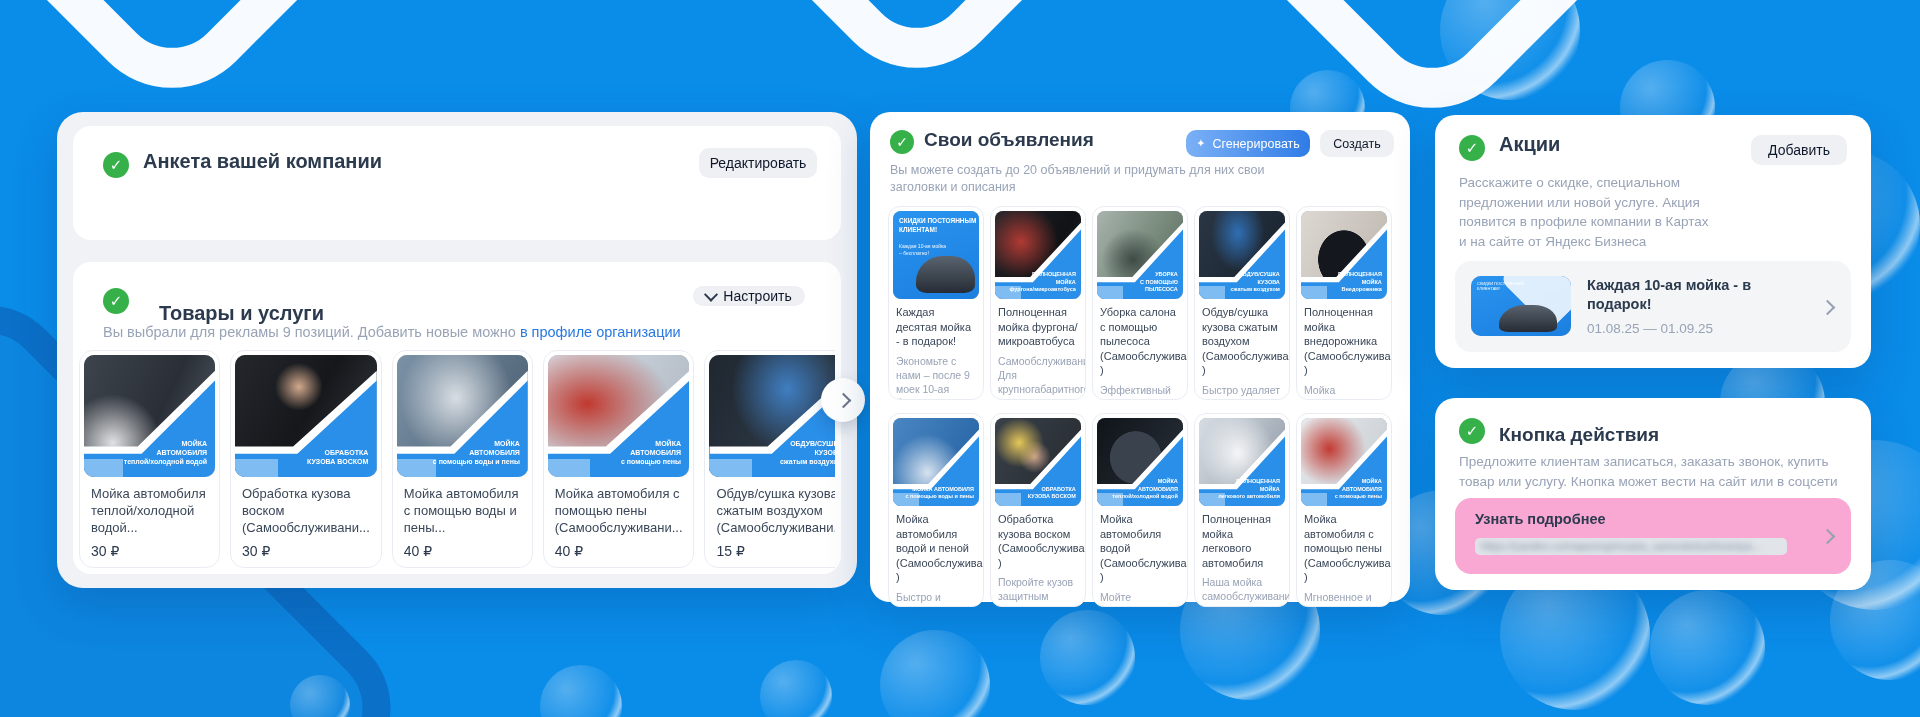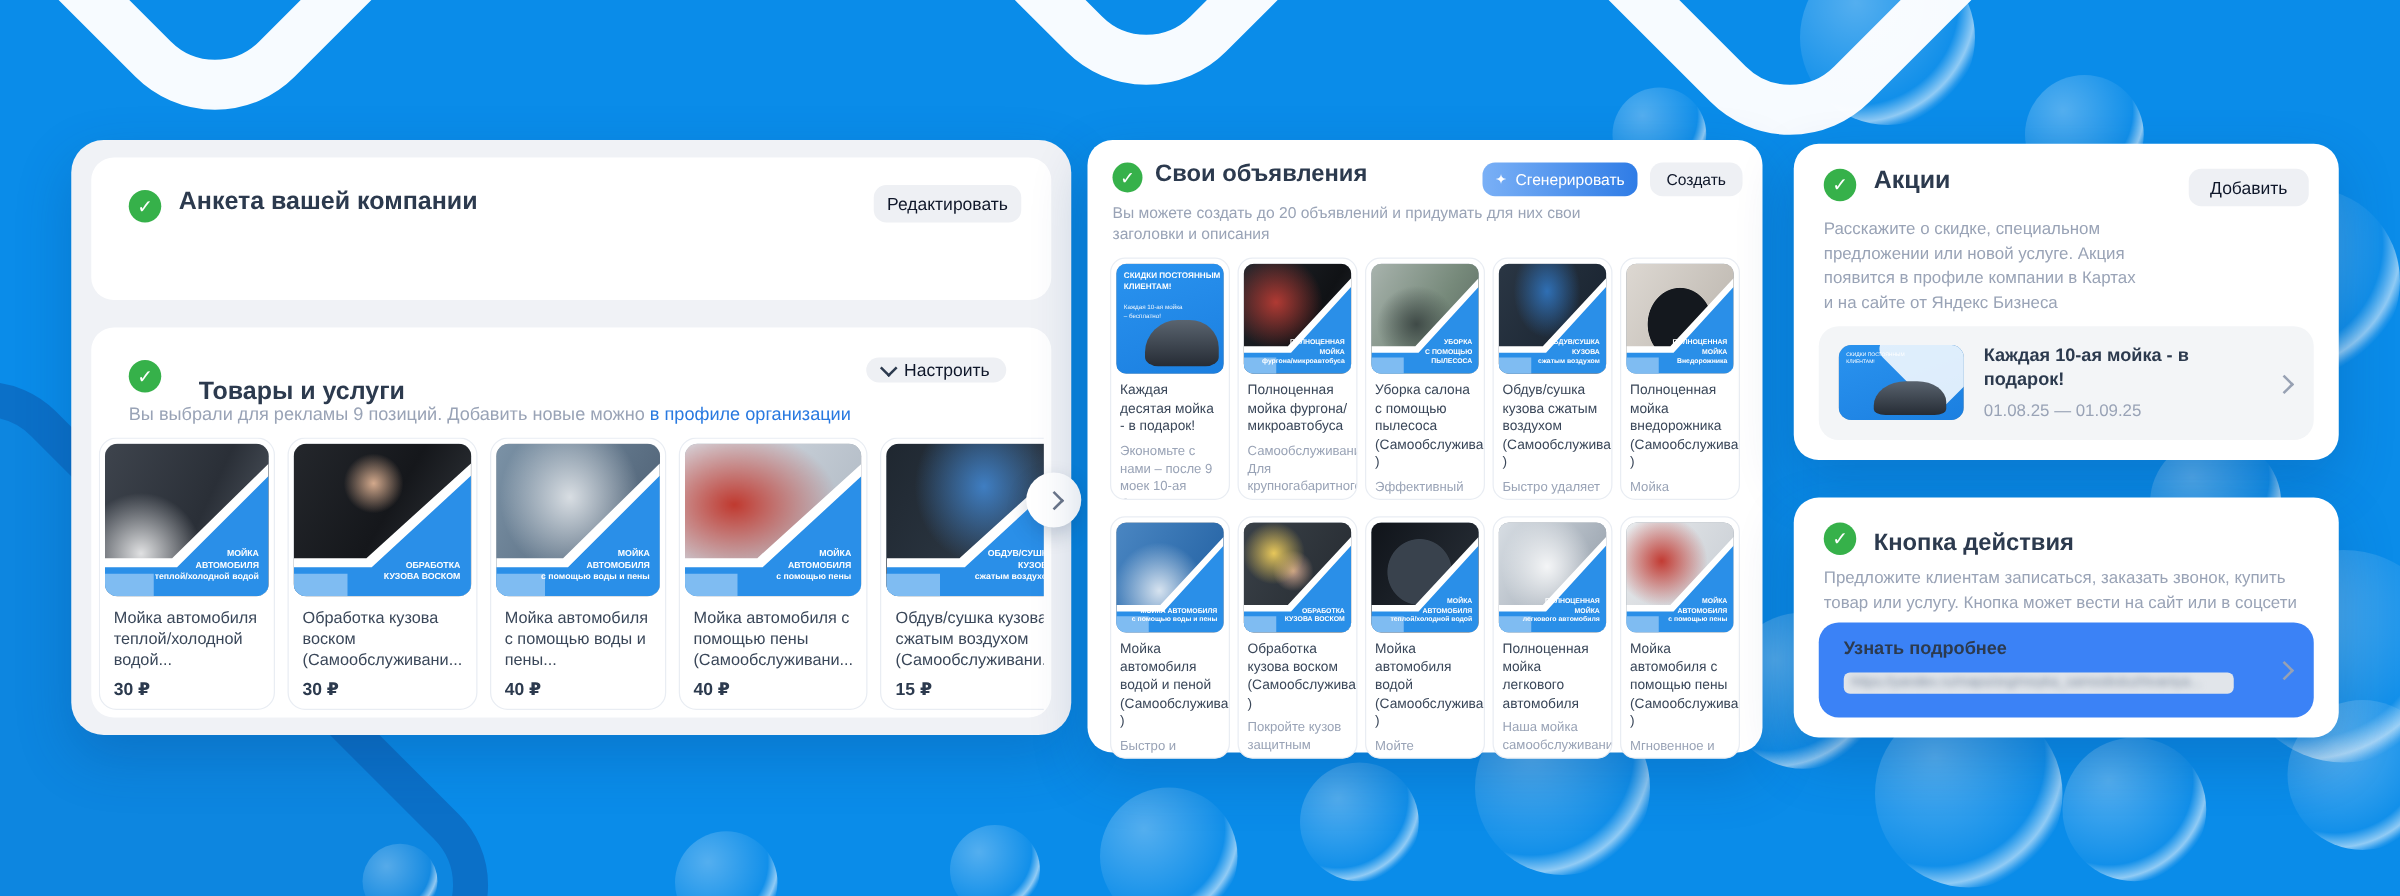--- a/index.html
+++ b/index.html
@@ -66,21 +66,21 @@
   #cardB{left:16px;top:150px;width:768px;height:312px;overflow:hidden;}
   #cardB .check{left:30px;top:26px;}
   #cardB .sec-title{left:70px;top:24px;font-size:20px;}
   #cardB .subtitle{position:absolute;left:30px;top:62px;font-size:14.5px;}
   #cardB .subtitle a{color:#2879e0;text-decoration:none;cursor:pointer;}
   #btn-configure{right:36px;top:24px;width:112px;height:20px;}
   .prod-row{position:absolute;left:6px;top:88px;right:6px;bottom:6px;display:flex;gap:10px;overflow:hidden;}
   .prod{flex:0 0 141px;border:1px solid #e9edf3;border-radius:14px;background:#fff;padding:4px 4px 8px;box-sizing:border-box;cursor:pointer;}
   .prod .thumb{height:122px;}
   .p-title{font-size:13px;line-height:17px;color:#3a4759;margin:8px 7px 0;}
-  .p-price{font-size:14px;font-weight:700;color:#2c3a4e;margin:7px 7px 16px;}
+  .p-price{font-size:14px;font-weight:400;color:#2c3a4e;margin:7px 7px 16px;}
   #prod-next{position:absolute;left:764px;top:266px;width:44px;height:44px;border-radius:50%;background:#fff;border:none;box-shadow:0 6px 16px rgba(20,50,90,.22);display:flex;align-items:center;justify-content:center;cursor:pointer;z-index:3;}
   
   #card-ads{left:870px;top:112px;width:540px;height:490px;}
   #card-ads .check{left:20px;top:18px;width:24px;height:24px;font-size:14px;}
   #card-ads .sec-title{left:54px;top:17px;font-size:19px;}
   #card-ads .subtitle{position:absolute;left:20px;top:50px;width:375px;font-size:12.5px;line-height:17px;}
   #btn-generate{right:100px;top:18px;width:124px;height:27px;font-size:12.5px;
     background:linear-gradient(90deg,#7ab0f6,#2f7ce6);color:#fff;}
   #btn-generate .spark{font-size:11px;}
   #btn-create{right:16px;top:18px;width:74px;height:27px;font-size:12.5px;}
@@ -101,21 +101,21 @@
   .mini-cap{position:absolute;left:6%;top:8%;color:#fff;font-size:4px;line-height:1.4;white-space:pre-line;filter:blur(.4px);}
   .mini-car{position:absolute;left:28%;bottom:6%;width:58%;height:46%;background:linear-gradient(180deg,#59636e,#262c35);border-radius:45% 40% 16% 16%/70% 60% 18% 18%;}
   .promo-title{position:absolute;left:132px;top:15px;width:190px;font-size:14.5px;font-weight:700;line-height:19px;color:#2c3a4e;}
   .promo-date{position:absolute;left:132px;top:60px;font-size:13.5px;color:#99a3b6;}
   .box-chev{position:absolute;right:18px;top:50%;margin-top:-5px;}
   
   #card-action{left:1435px;top:398px;width:436px;height:192px;}
   #card-action .check{left:24px;top:20px;}
   #card-action .sec-title{left:64px;top:26px;font-size:19px;}
   #card-action .desc{position:absolute;left:24px;top:54px;width:392px;font-size:13.5px;line-height:19.5px;}
-  .action-box{position:absolute;left:20px;right:20px;top:100px;height:76px;background:#3b82f6;border-radius:16px;cursor:pointer;}
+  .action-box{position:absolute;left:20px;right:20px;top:100px;height:76px;background:#f9a8d4;border-radius:16px;cursor:pointer;}
   .action-title{position:absolute;left:20px;top:13px;font-size:14.5px;font-weight:700;color:#2c3a4e;}
   .url-pill{position:absolute;left:20px;top:40px;width:312px;height:17px;background:#e1e5ea;border-radius:5px;overflow:hidden;}
   .url-text{filter:blur(3px);font-size:11px;color:#7d8a9c;line-height:17px;padding:0 6px;white-space:nowrap;}
 </style>
 </head>
 <body>
 
 <div class="deco deco-outline" id="d1"></div>
 <div class="deco deco-outline" id="d2"></div>
 <div class="deco deco-outline" id="d3"></div>

